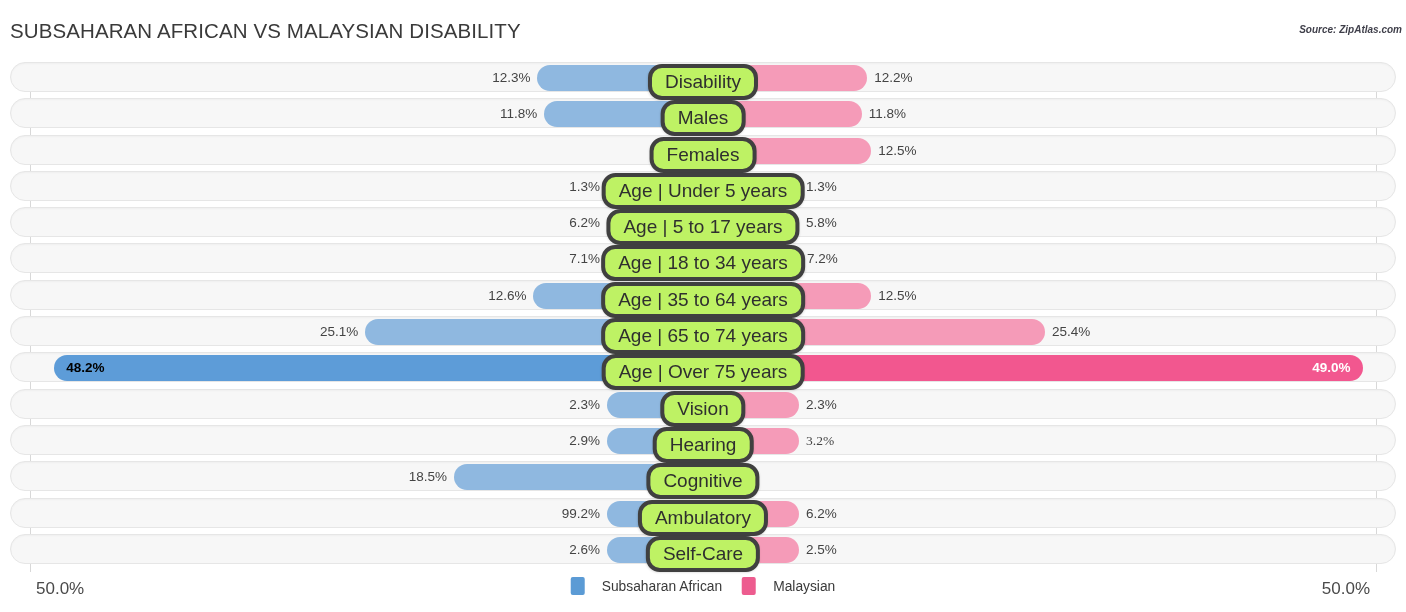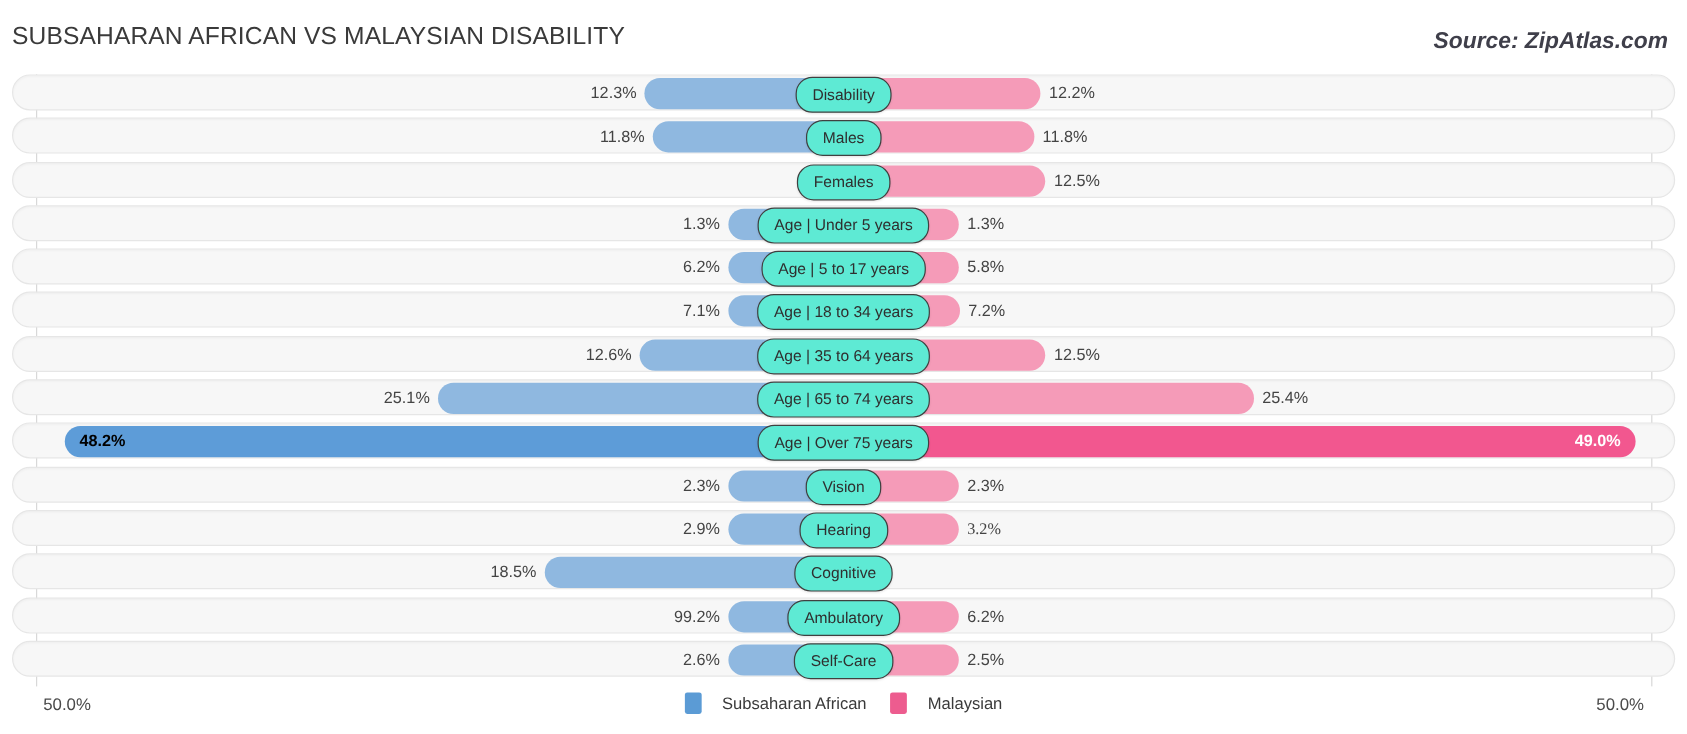--- a/index.html
+++ b/index.html
@@ -27,23 +27,23 @@
     left: 10px;
     top: 19px;
     font-size: 20.5px;
     letter-spacing: 0.1px;
     color: #3a3a3a;
     font-weight: 400;
     white-space: nowrap;
   }
   .source {
     position: absolute;
-    right: 16px;
+    right: 4px;
     top: 24px;
-    font-size: 19px;
+    font-size: 10px;
     font-style: italic;
     font-weight: bold;
     color: #3f3f4a;
     white-space: nowrap;
   }
 
   
   .plot {
     position: absolute;
     left: 10px;
@@ -123,42 +123,42 @@
 
   
   .pill {
     position: absolute;
     top: 1px;
     left: 50%;
     transform: translateX(-50%);
     height: 28px;
     line-height: 28px;
     padding: 0 13px;
-    background: #5eead4;
-    border: 1px solid #404040;
+    background: #bef264;
+    border: 4px solid #404040;
     border-radius: 14px;
-    font-size: 13px;
+    font-size: 19px;
     color: #2f2f2f;
     white-space: nowrap;
     z-index: 3;
     box-shadow: 0 1px 2px rgba(0,0,0,0.10);
   }
 
   
   .footer {
     position: absolute;
     left: 10px;
     right: 10px;
     top: 576px;
     height: 26px;
   }
   .axis-label {
     position: absolute;
     top: 3px;
-    font-size: 14px;
+    font-size: 17px;
     color: #4a4a4a;
     white-space: nowrap;
   }
   .axis-label.left  { left: 26px; }
   .axis-label.right { right: 26px; }
 
   .legend {
     position: absolute;
     left: 50%;
     top: 1px;

